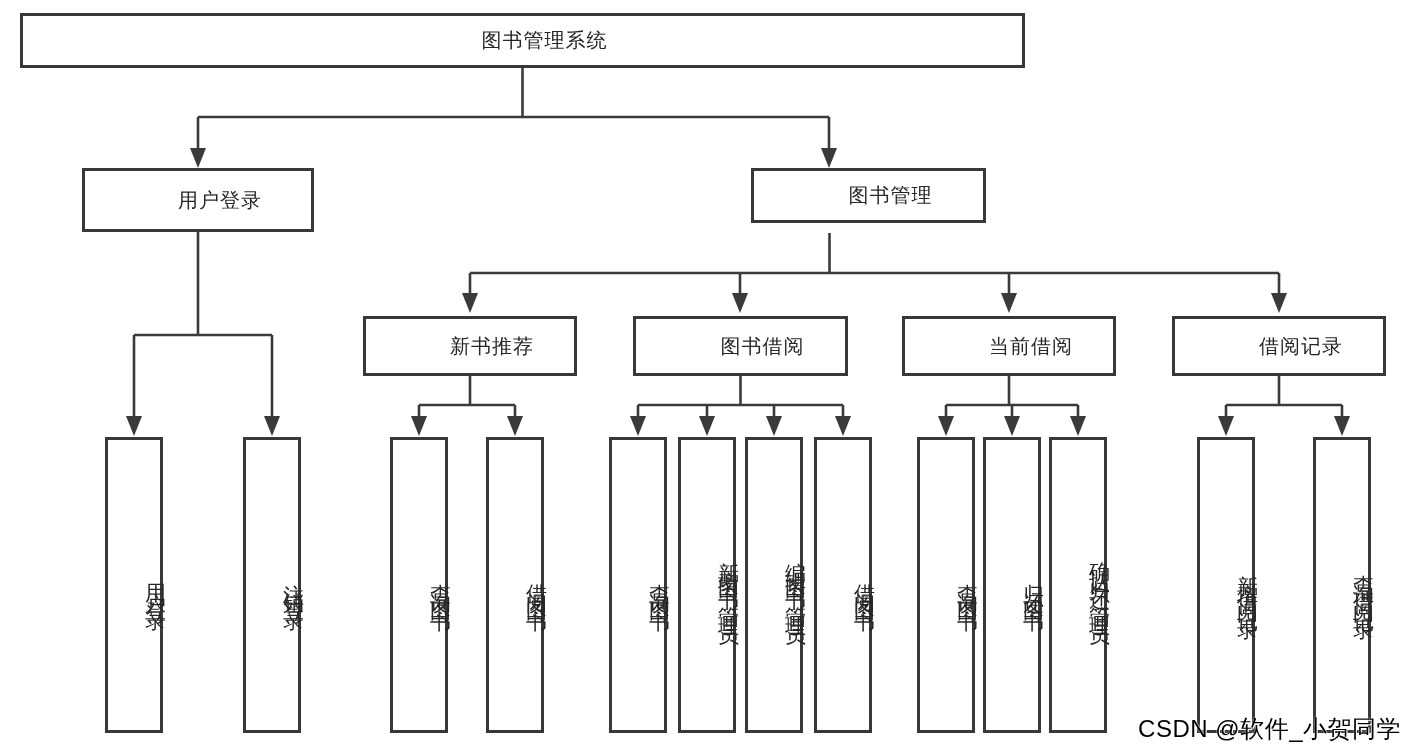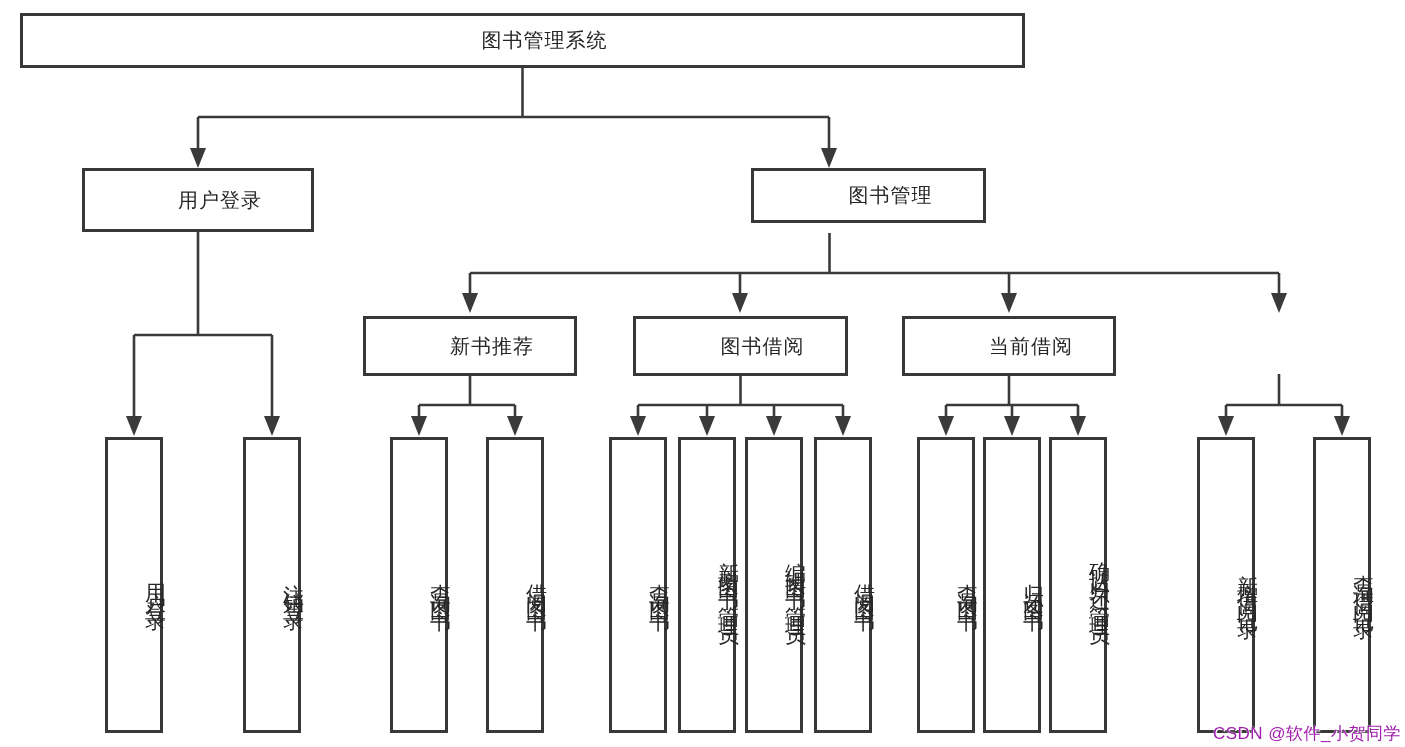--- a/index.html
+++ b/index.html
@@ -65,22 +65,22 @@
   .leaf-c4 { left: 814px; }
   .leaf-d1 { left: 917px; }
   .leaf-d2 { left: 983px; }
   .leaf-d3 { left: 1049px; }
   .leaf-e1 { left: 1197px; }
   .leaf-e2 { left: 1313px; }
   .watermark {
     position: absolute;
     right: 4px;
     bottom: 2px;
-    font-size: 17px;
-    color: #a21caf;
+    font-size: 24px;
+    color: #000000;
     text-shadow: 0 0 2px #ffffff, 1px 1px 0 #ffffff;
     letter-spacing: 0.5px;
     white-space: nowrap;
   }
   line { stroke: #3a3a3a; stroke-width: 2.6; }
   polygon { fill: #3a3a3a; }
 </style>
 </head>
 <body>
 
@@ -161,20 +161,23 @@
 
   <div class="box h lvl3 lvl3-a">
     <span>新书推荐</span>
   </div>
   <div class="box h lvl3 lvl3-c">
     <span>当前借阅</span>
   </div>
   <div class="box h lvl3 lvl3-b">
     <span>图书借阅</span>
   </div>
+  <div class="box h lvl3 lvl3-d">
+    <span>借阅记录</span>
+  </div>
 
   <div class="box v leaf leaf-a1">
     <span>用户登录</span>
   </div>
   <div class="box v leaf leaf-a2">
     <span>注销登录</span>
   </div>
 
   <div class="box v leaf leaf-b1">
     <span>查询图书</span>

